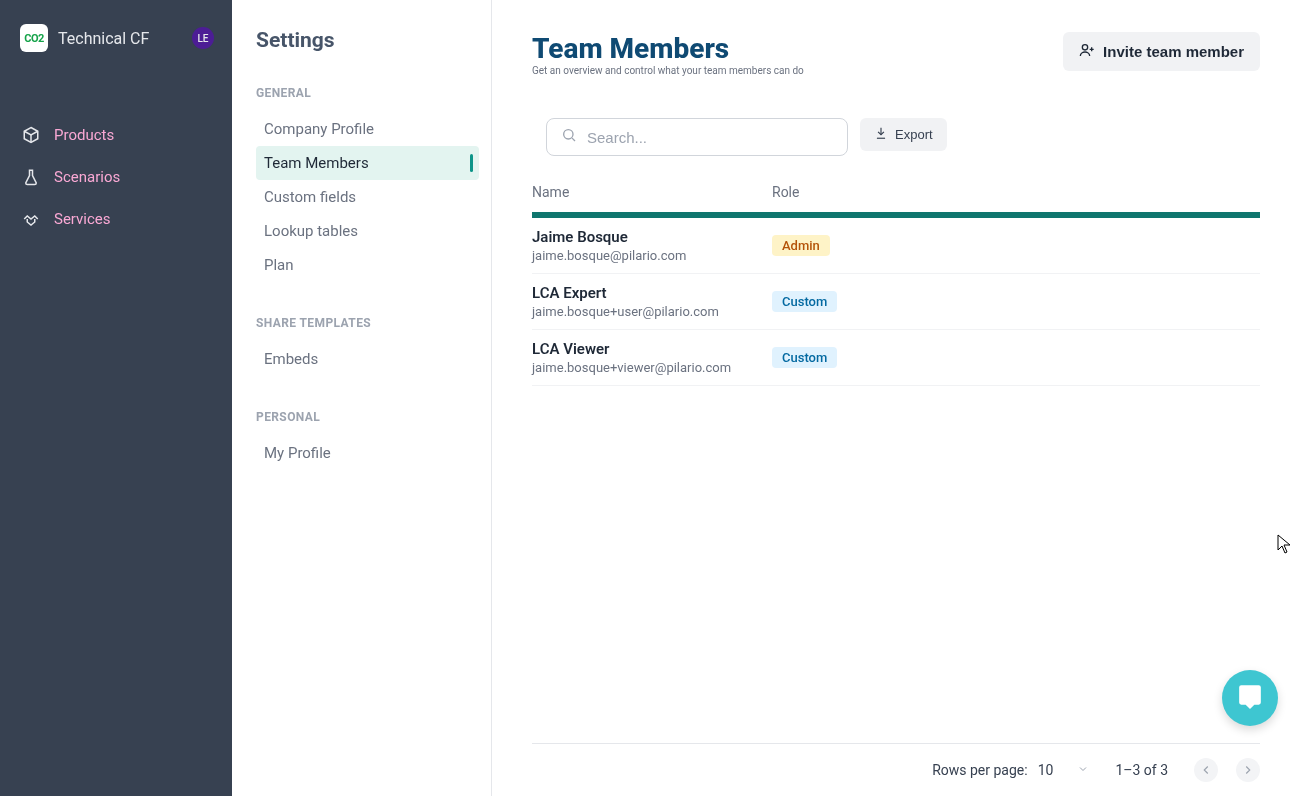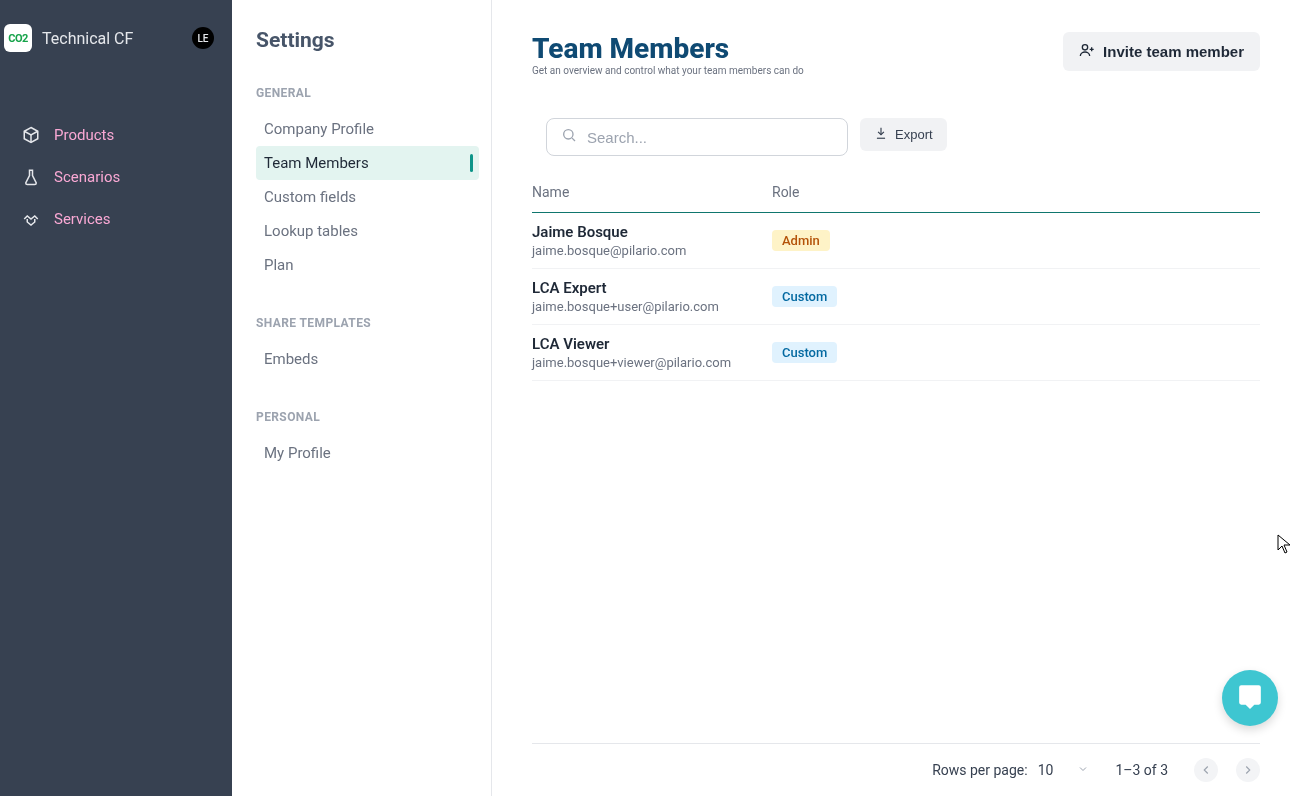--- a/index.html
+++ b/index.html
@@ -18,21 +18,21 @@
     background: #374151;
     color: #e5e7eb;
     display: flex;
     flex-direction: column;
     padding-top: 16px;
   }
   .nav-header {
     display: flex;
     align-items: center;
     justify-content: space-between;
-    padding: 8px 18px 24px 4px;
+    padding: 8px 18px 24px 20px;
   }
   .brand {
     display: flex;
     align-items: center;
     gap: 10px;
   }
   .brand-logo {
     width: 28px;
     height: 28px;
     background: #ffffff;
@@ -42,21 +42,21 @@
     justify-content: center;
     font-size: 11px;
     font-weight: 700;
     color: #16a34a;
     letter-spacing: -0.5px;
   }
   .avatar {
     width: 22px;
     height: 22px;
     border-radius: 50%;
-    background: #000000;
+    background: #4c1d95;
     color: #e5e7eb;
     display: flex;
     align-items: center;
     justify-content: center;
     font-size: 10px;
     font-weight: 500;
   }
   .nav-list {
     margin-top: 40px;
     display: flex;
@@ -202,21 +202,21 @@
     font-weight: 400;
     color: #374151;
     cursor: pointer;
   }
   .table {
     margin-top: 28px;
   }
   .table-head {
     display: flex;
     padding: 0 0 12px 0;
-    border-bottom: 1px solid #0f766e;
+    border-bottom: 6px solid #0f766e;
   }
   .col-name { width: 240px; font-size: 14px; color: #6b7280; }
   .col-role { font-size: 14px; color: #6b7280; }
   .table-row {
     display: flex;
     align-items: center;
     padding: 10px 0;
     border-bottom: 1px solid #f1f2f4;
   }
   .cell-name { width: 240px; }

